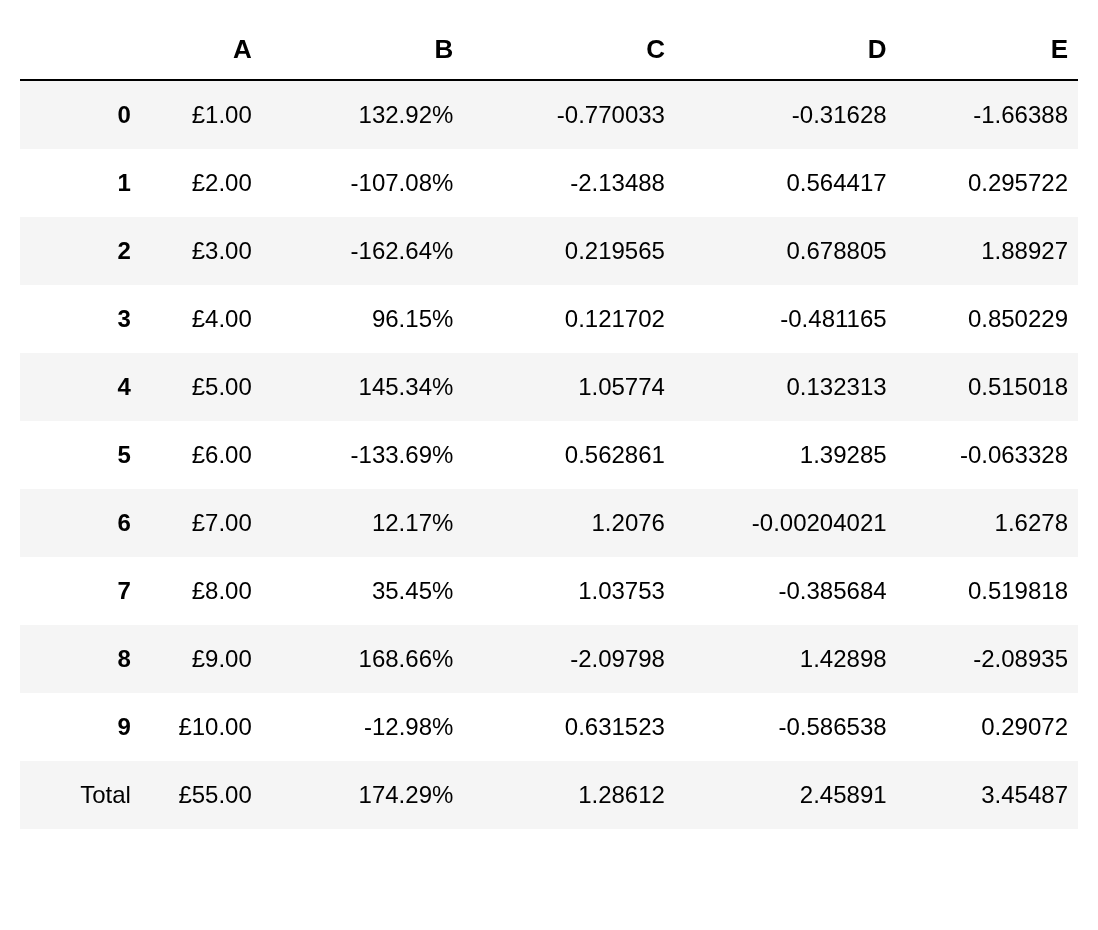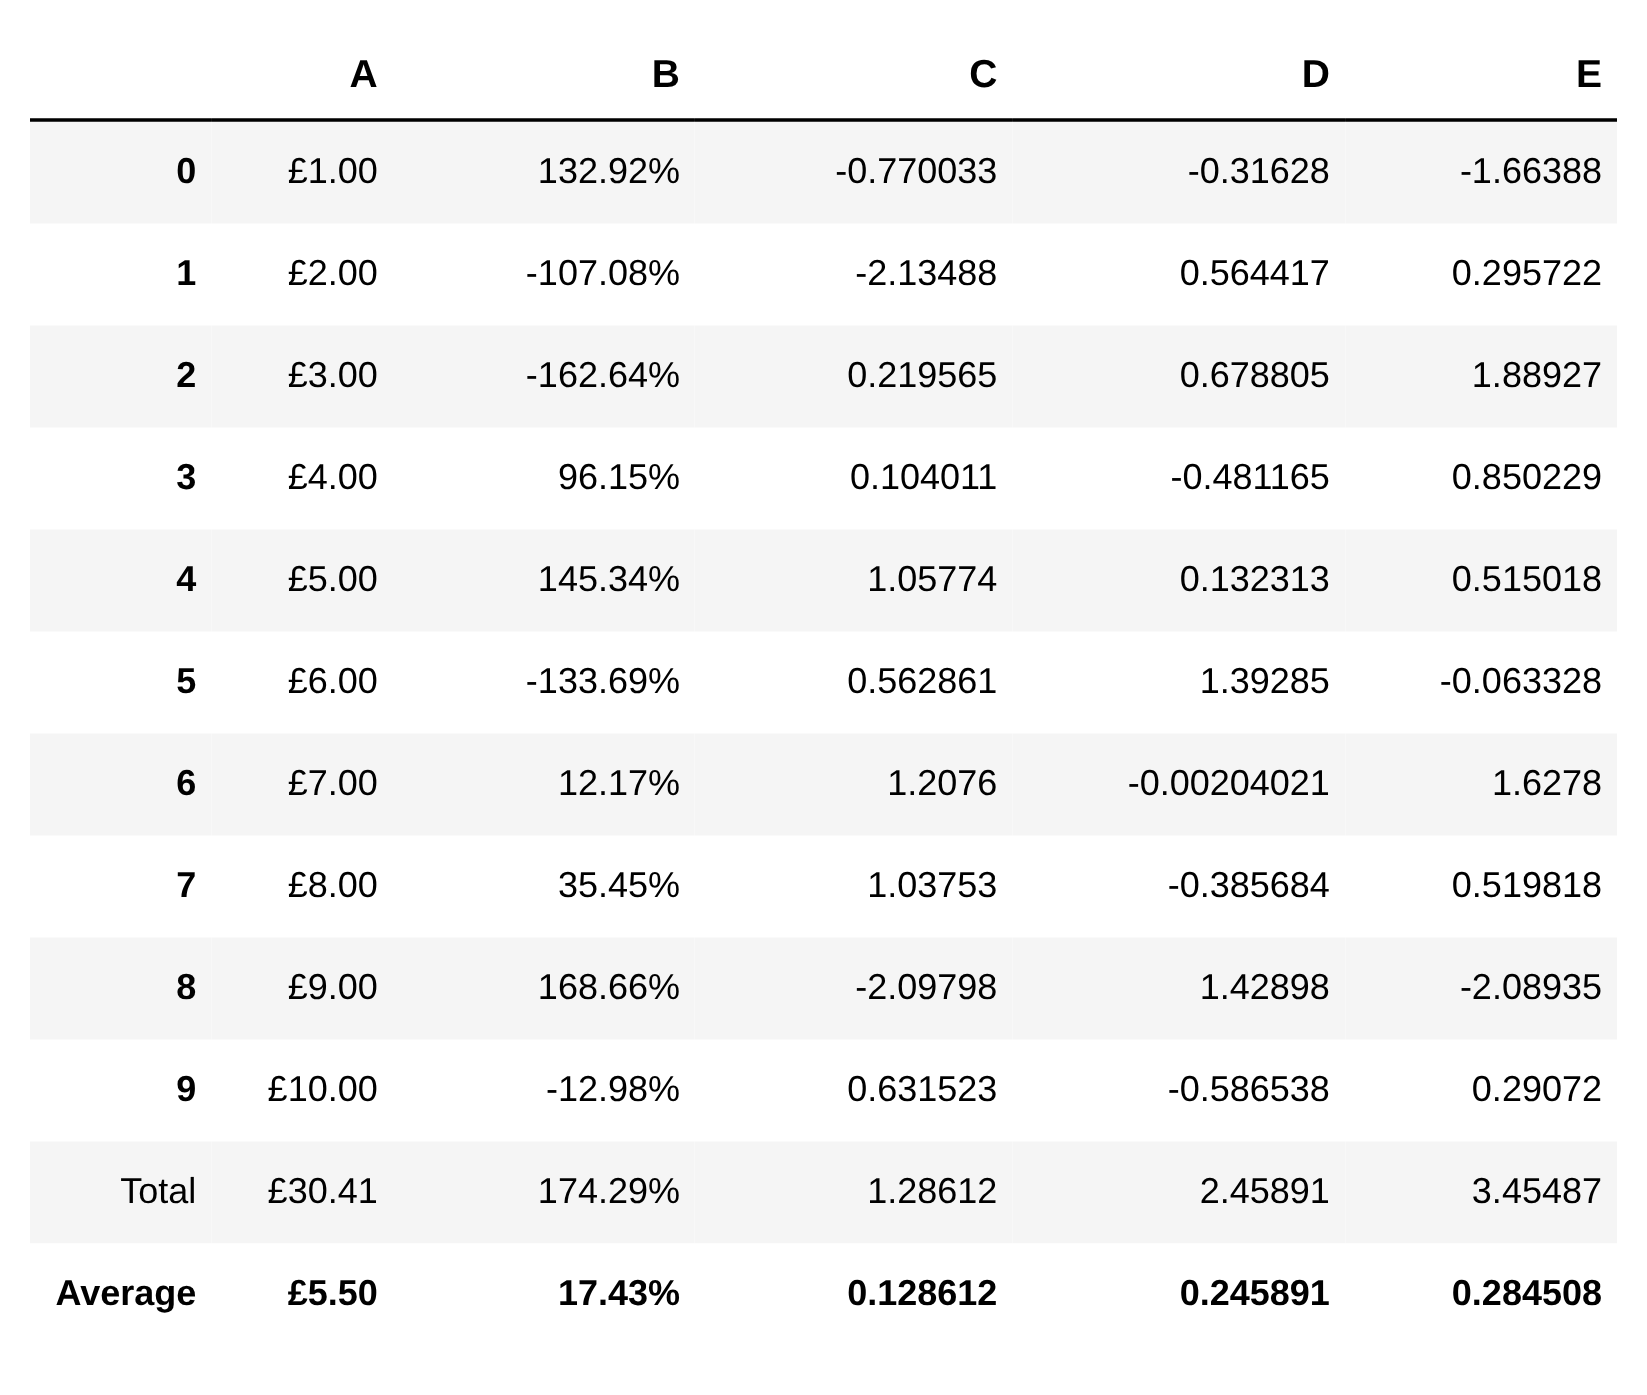--- a/index.html
+++ b/index.html
@@ -87,21 +87,21 @@
       <td>£3.00</td>
       <td>-162.64%</td>
       <td>0.219565</td>
       <td>0.678805</td>
       <td>1.88927</td>
     </tr>
     <tr>
       <td class="idx">3</td>
       <td>£4.00</td>
       <td>96.15%</td>
-      <td>0.104011</td>
+      <td>0.121702</td>
       <td>-0.481165</td>
       <td>0.850229</td>
     </tr>
     <tr>
       <td class="idx">4</td>
       <td>£5.00</td>
       <td>145.34%</td>
       <td>1.05774</td>
       <td>0.132313</td>
       <td>0.515018</td>
@@ -141,28 +141,20 @@
     <tr>
       <td class="idx">9</td>
       <td>£10.00</td>
       <td>-12.98%</td>
       <td>0.631523</td>
       <td>-0.586538</td>
       <td>0.29072</td>
     </tr>
     <tr class="summary">
       <td class="idx">Total</td>
-      <td>£30.41</td>
+      <td>£55.00</td>
       <td>174.29%</td>
       <td>1.28612</td>
       <td>2.45891</td>
       <td>3.45487</td>
     </tr>
-    <tr class="summary summary-average">
-      <td class="idx">Average</td>
-      <td>£5.50</td>
-      <td>17.43%</td>
-      <td>0.128612</td>
-      <td>0.245891</td>
-      <td>0.284508</td>
-    </tr>
   </tbody>
 </table>
 
 </body></html>

